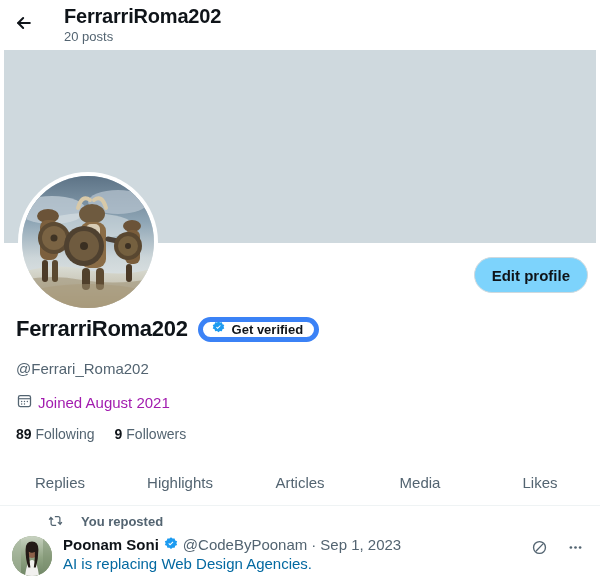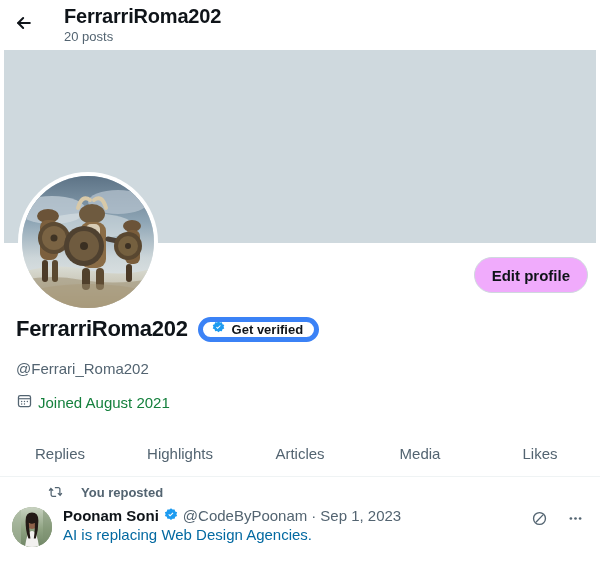--- a/index.html
+++ b/index.html
@@ -48,21 +48,21 @@
     width: 100%; height: 100%; border-radius: 50%;
     overflow: hidden; position: relative;
     background: linear-gradient(#9fb4c4 0%, #c4ccd2 38%, #dfe5e7 58%, #eceeef 100%);
   }
   .avatar-img svg { display: block; width: 100%; height: 100%; }
 
   .edit-profile {
     position: absolute; right: 12px; top: 13px;
     height: 36px; padding: 0 17px;
     border: 1px solid #cfd9de; border-radius: 18px;
-    background: #f0abfc; color: #0f1419;
+    background: #7dd3fc; color: #0f1419;
     font-size: 15px; font-weight: bold;
     font-family: "Liberation Sans", sans-serif;
     display: flex; align-items: center; justify-content: center;
     cursor: pointer;
   }
 
   
   .identity { padding: 0 16px; }
   .name-row { display: flex; align-items: center; gap: 10px; margin-top: 4px; }
   .display-name {
@@ -71,21 +71,21 @@
   .verify-pill {
     display: inline-flex; align-items: center; gap: 6px;
     height: 25px; padding: 0 11px 0 8px;
     border: 5px solid #3b82f6; border-radius: 13px;
     background: #fff; cursor: pointer;
   }
   .verify-pill-label { font-size: 13px; font-weight: bold; color: #0f1419; }
   .handle { font-size: 15px; color: #536471; margin-top: 18px; }
 
   .joined { display: flex; align-items: center; gap: 5px; margin-top: 15px; }
-  .joined-text { font-size: 15px; color: #15803d; }
+  .joined-text { font-size: 15px; color: #a21caf; }
 
   .stats { display: flex; gap: 20px; margin-top: 13px; }
   .stat { font-size: 14px; color: #536471; cursor: pointer; }
   .stat b { color: #0f1419; font-weight: bold; }
 
   
   .tabs {
     display: flex; margin-top: 18px;
     border-bottom: 1px solid #eff3f4;
     height: 46px;
@@ -237,20 +237,24 @@
           <circle cx="8" cy="13.5" r="1" fill="#536471" stroke="none"></circle>
           <circle cx="12" cy="13.5" r="1" fill="#536471" stroke="none"></circle>
           <circle cx="16" cy="13.5" r="1" fill="#536471" stroke="none"></circle>
           <circle cx="8" cy="17" r="1" fill="#536471" stroke="none"></circle>
           <circle cx="12" cy="17" r="1" fill="#536471" stroke="none"></circle>
         </svg>
       </span>
       <span class="joined-text">Joined August 2021</span>
     </div>
 
+    <div class="stats">
+      <span class="stat"><b>89</b> <span>Following</span></span>
+      <span class="stat"><b>9</b> <span>Followers</span></span>
+    </div>
   </div>
 
   <div class="tabs">
     <div class="tab">
       <span>Replies</span>
     </div>
     <div class="tab">
       <span>Highlights</span>
     </div>
     <div class="tab">

